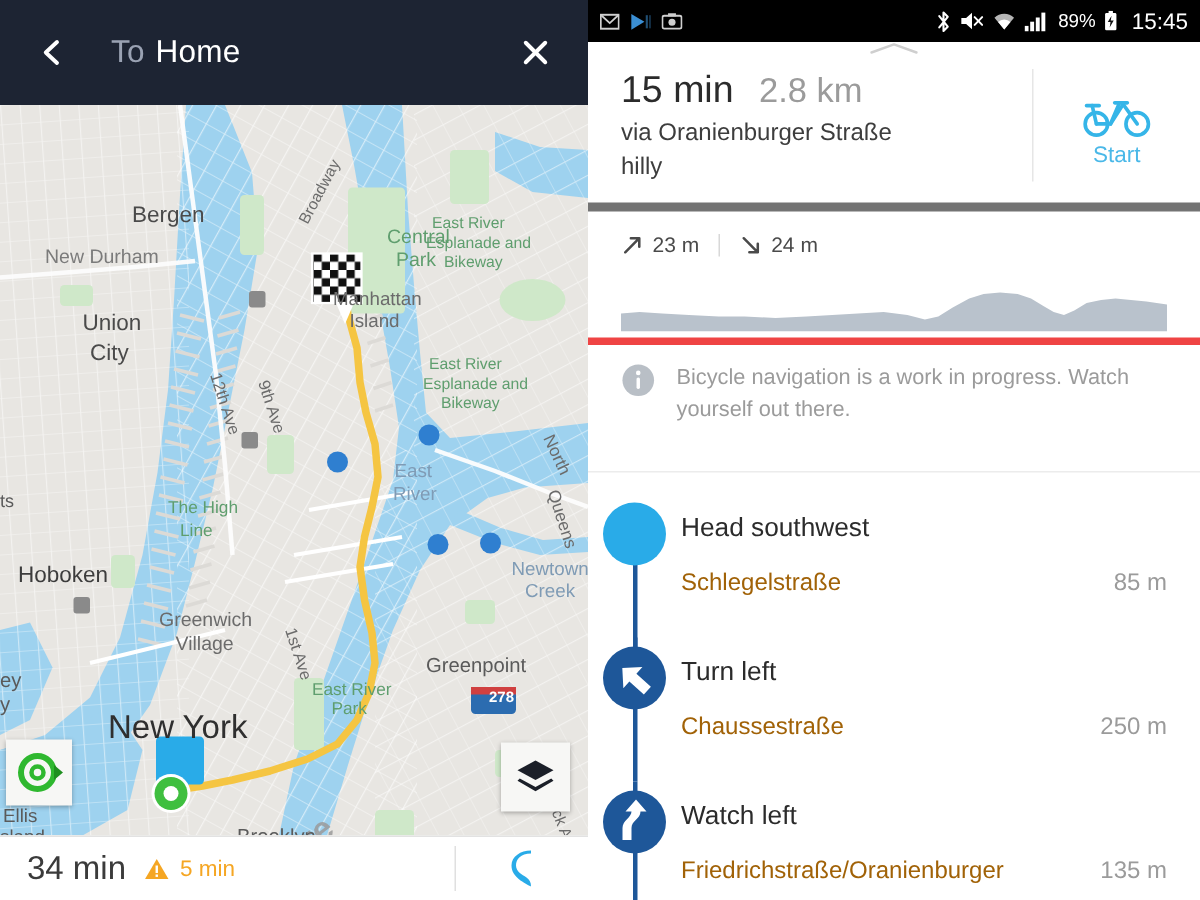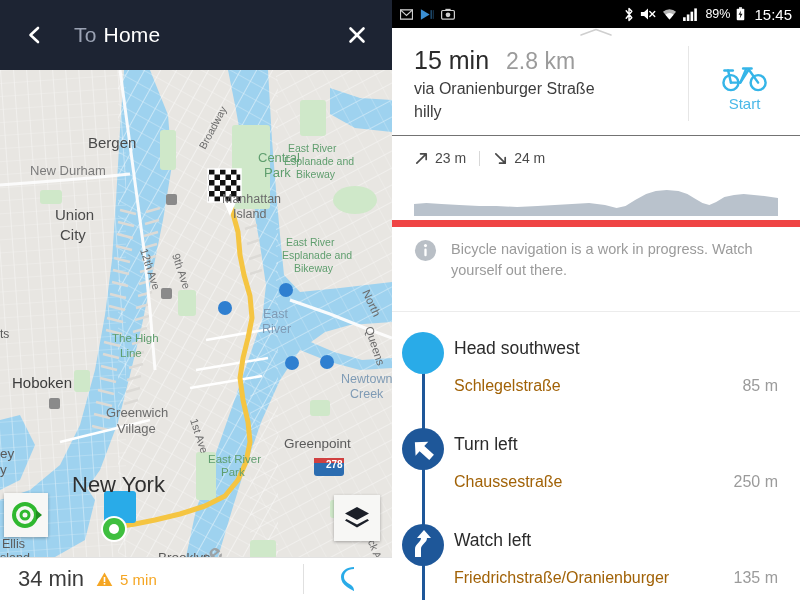--- a/index.html
+++ b/index.html
@@ -53,33 +53,33 @@
     height:28px; background:#000; display:flex; align-items:center;
     padding:0 8px; color:#fff;
   }
   .sb-left { display:flex; align-items:center; gap:7px; flex:1; }
   .sb-right { display:flex; align-items:center; gap:6px; }
   .sb-batt { font-size:12.5px; color:#fff; letter-spacing:0; }
   .sb-clock { font-size:15px; color:#fff; margin-left:3px; }
 
   .grabber { height:10px; display:flex; align-items:flex-start; justify-content:center; }
 
-  .summary { display:flex; padding:8px 0 14px 0; border-bottom:1px solid #737373; }
+  .summary { display:flex; padding:8px 0 14px 0; border-bottom:6px solid #737373; }
   .sum-main { flex:1; padding-left:22px; }
   .sum-line1 { display:flex; align-items:baseline; }
   .sum-dur { font-size:25px; color:#2b2b2b; }
   .sum-dist { font-size:23px; color:#9b9b9b; margin-left:17px; }
   .sum-via, .sum-hilly, .sum-arrive { font-size:16px; color:#3d3d3d; margin-top:5px; }
   .sum-action {
     width:112px; display:flex; flex-direction:column; align-items:center;
     justify-content:center; border-left:1px solid #e6e6e6; cursor:pointer; padding-top:6px;
   }
   .sum-action-lbl { font-size:15px; color:#4ab8e8; margin-top:3px; }
 
-  .elev-block { padding:14px 4px 0 22px; border-bottom:7px solid #ef4444; }
+  .elev-block { padding:14px 4px 0 22px; border-bottom:5px solid #ef4444; }
   .elev-stats { display:flex; align-items:center; }
   .elev-item { display:flex; align-items:center; }
   .elev-val { font-size:14px; color:#4a4a4a; margin-left:6px; }
   .elev-divider { width:1px; height:15px; background:#d8d8d8; margin:0 13px; }
   .elev-chart { margin-top:12px; height:42px; padding-bottom:8px; }
 
   .notice { display:flex; padding:12px 22px 30px 22px; border-bottom:1px solid #ececec; align-items:flex-start; }
   .notice-txt { font-size:14.5px; color:#9b9b9b; line-height:1.45; margin-left:14px; }
 
   .steps { position:relative; padding-top:14px; }

